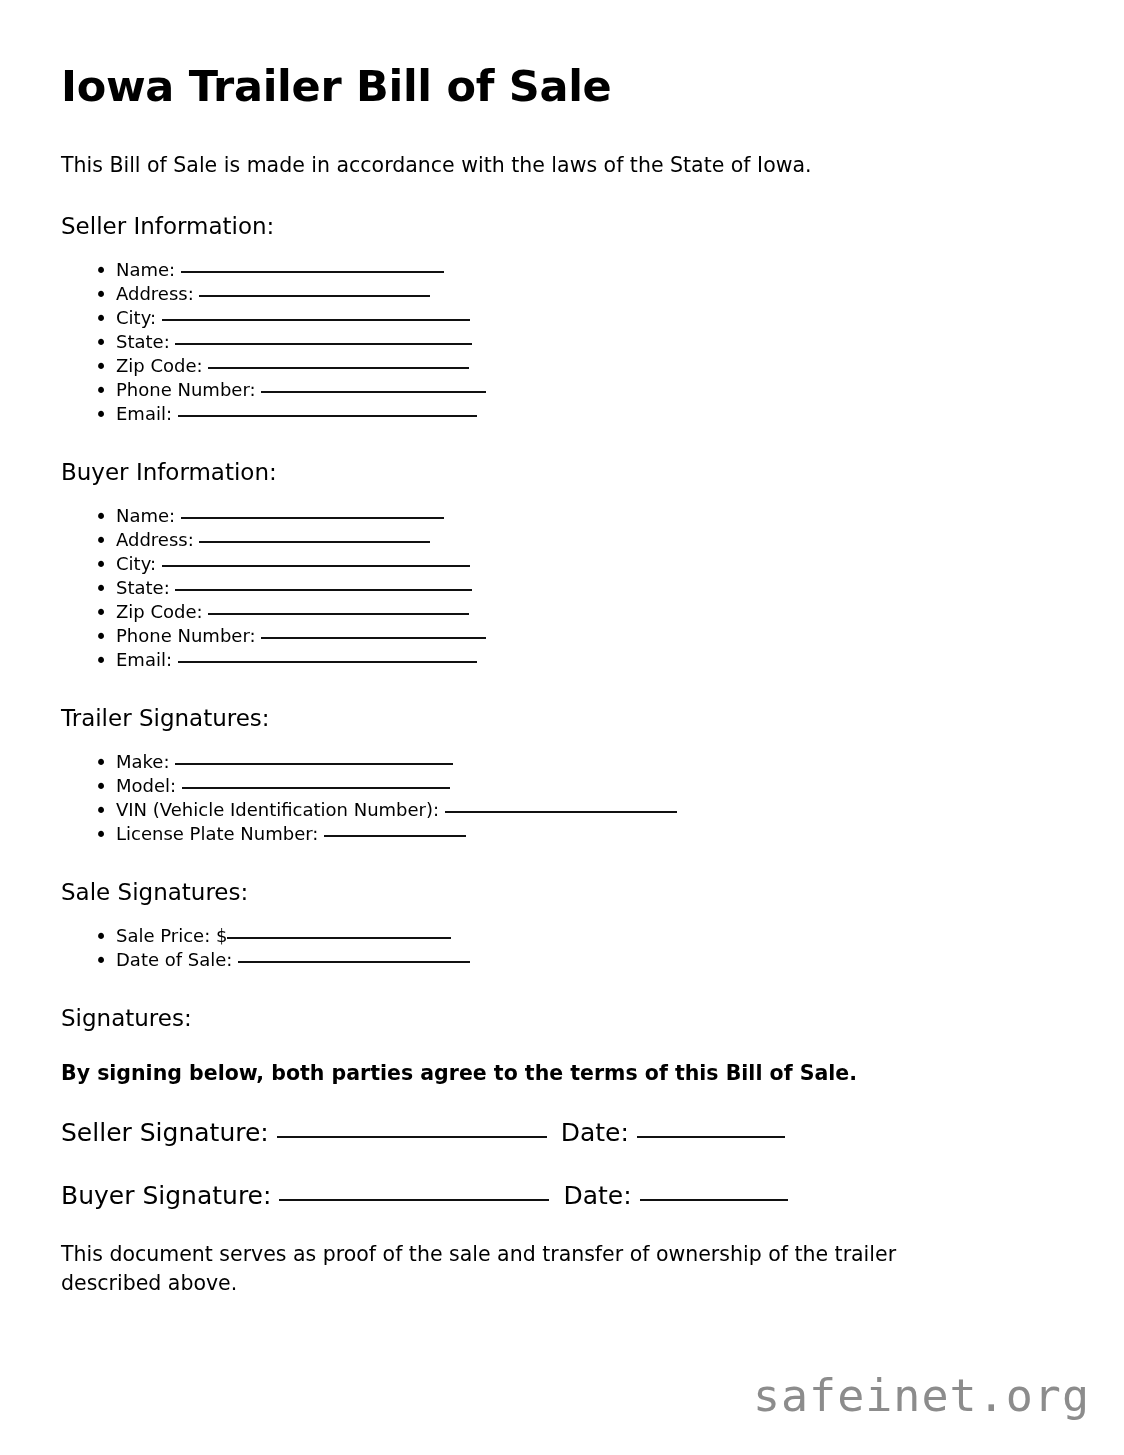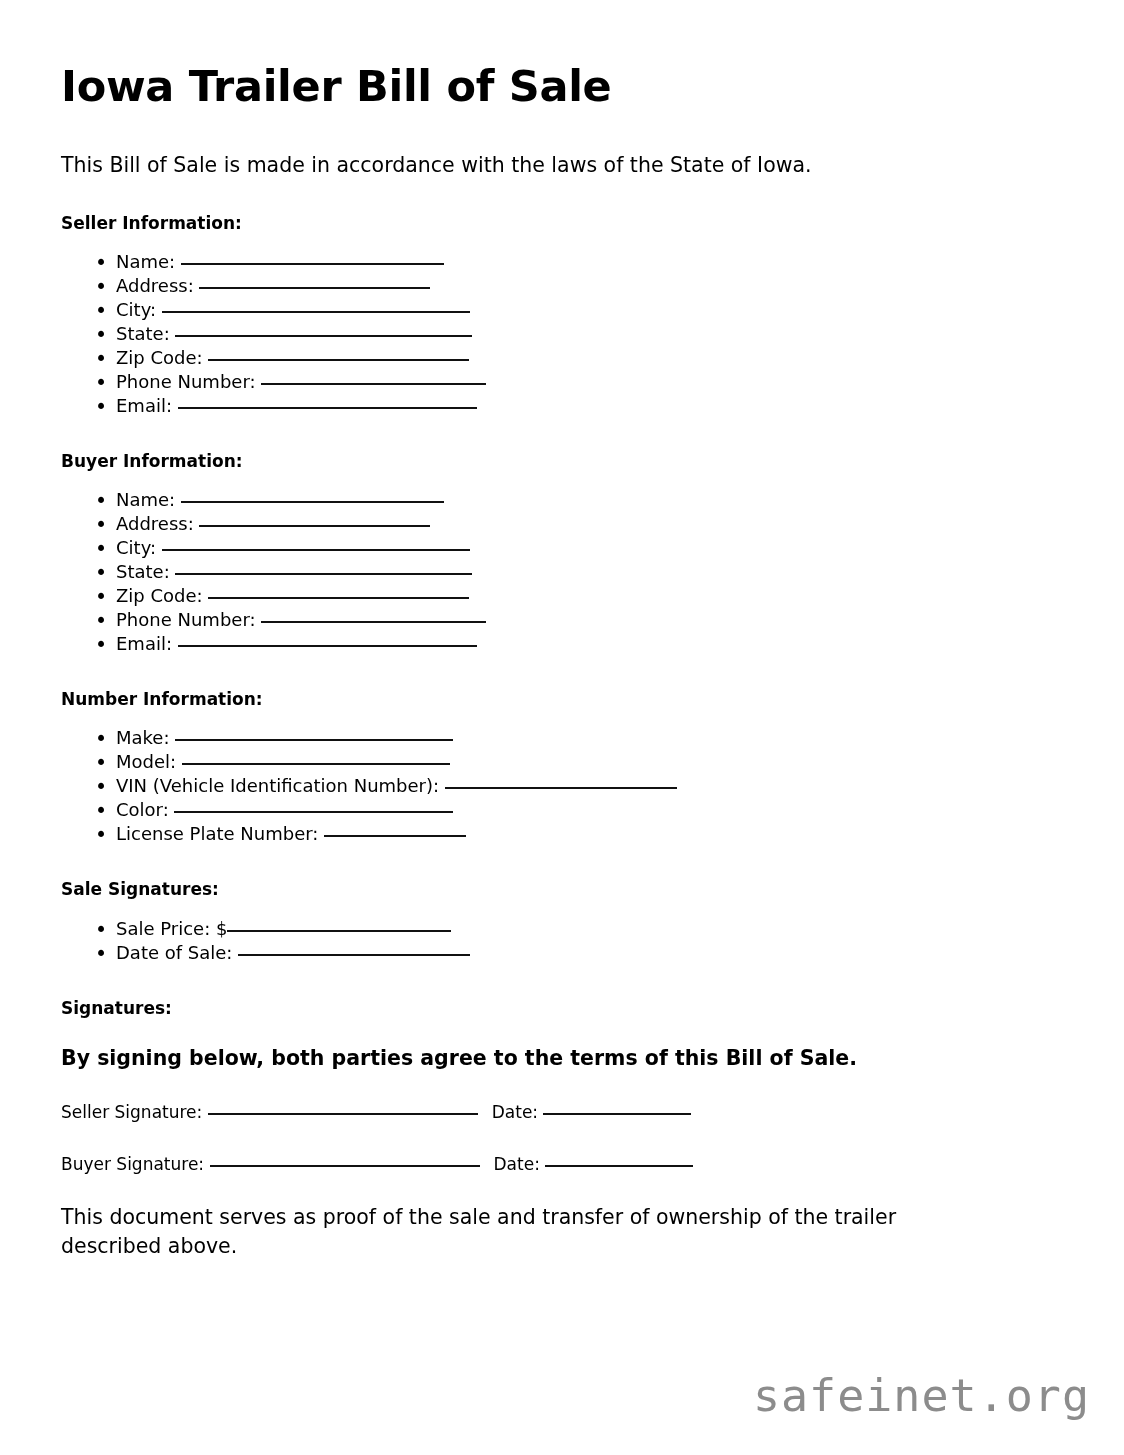--- a/index.html
+++ b/index.html
@@ -39,22 +39,22 @@
     font-family: "DejaVu Sans", sans-serif;
   }
 
   p.intro {
     font-size: 20.5px;
     line-height: 1.35;
     margin: 42px 0 0 0;
   }
 
   h2.section-heading {
-    font-size: 17px;
-    font-weight: bold;
+    font-size: 23px;
+    font-weight: normal;
     margin: 32px 0 0 0;
     line-height: 1.3;
   }
 
   ul.field-list {
     list-style: none;
     margin: 16px 0 0 0;
     padding: 0;
   }
   ul.field-list li {
@@ -83,21 +83,21 @@
     margin-left: 0px;
   }
 
   p.body-text {
     font-size: 20.5px;
     line-height: 1.35;
     margin: 26px 0 0 0;
     font-weight: bold;
   }
   p.sig-line {
-    font-size: 17px;
+    font-size: 25px;
     line-height: 1.35;
     margin: 29px 0 0 0;
     white-space: nowrap;
   }
   p.closing {
     font-size: 20.5px;
     line-height: 1.43;
     margin: 27px 0 0 0;
     max-width: 930px;
   }
@@ -139,26 +139,25 @@
     <ul class="field-list">
         <li><span>Name:</span> <span class="blank" style="width: 263px;"></span></li>
         <li><span>Address:</span> <span class="blank" style="width: 231px;"></span></li>
         <li><span>City:</span> <span class="blank" style="width: 308px;"></span></li>
         <li><span>State:</span> <span class="blank" style="width: 297px;"></span></li>
         <li><span>Zip Code:</span> <span class="blank" style="width: 261px;"></span></li>
         <li><span>Phone Number:</span> <span class="blank" style="width: 225px;"></span></li>
         <li><span>Email:</span> <span class="blank" style="width: 299px;"></span></li>
       </ul>
 
-    <h2 class="section-heading">Number Information:</h2>
+    <h2 class="section-heading">Trailer Signatures:</h2>
     <ul class="field-list">
         <li><span>Make:</span> <span class="blank" style="width: 278px;"></span></li>
         <li><span>Model:</span> <span class="blank" style="width: 268px;"></span></li>
         <li><span>VIN (Vehicle Identification Number):</span> <span class="blank" style="width: 232px;"></span></li>
-        <li><span>Color:</span> <span class="blank" style="width: 279px;"></span></li>
         <li><span>License Plate Number:</span> <span class="blank" style="width: 142px;"></span></li>
       </ul>
 
     <h2 class="section-heading">Sale Signatures:</h2>
     <ul class="field-list">
         <li><span>Sale Price: $</span><span class="blank dollar-blank" style="width: 224px;"></span></li>
         <li><span>Date of Sale:</span> <span class="blank" style="width: 232px;"></span></li>
       </ul>
 
     <h2 class="section-heading">Signatures:</h2>

